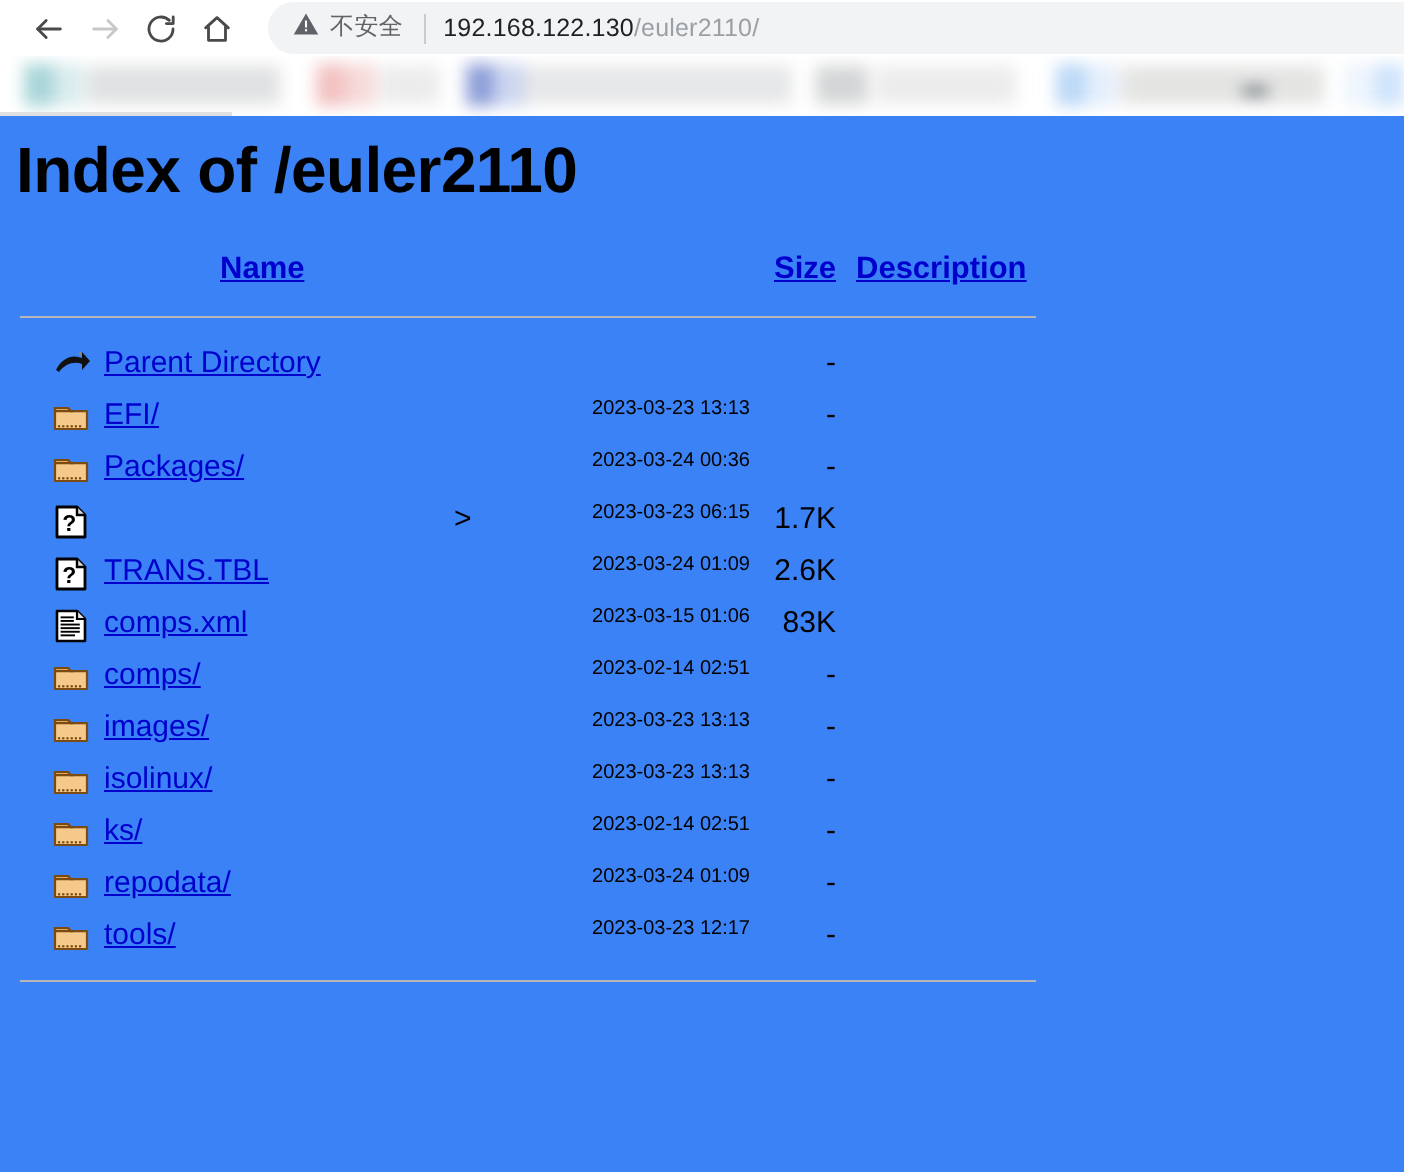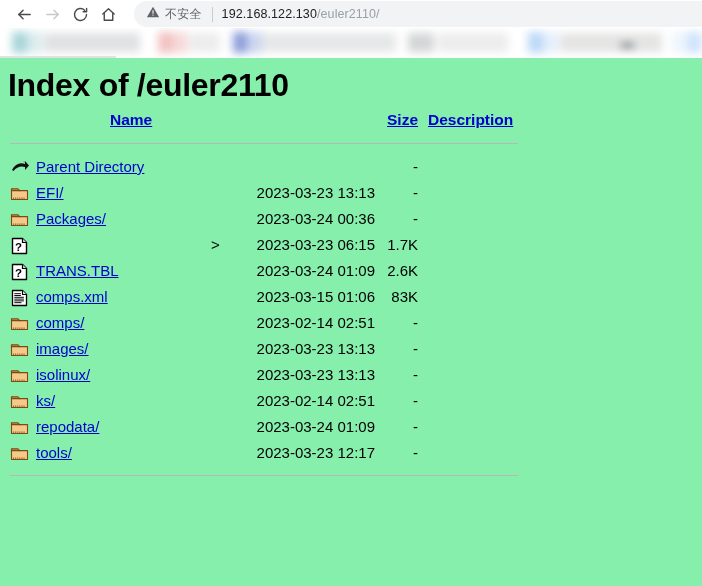--- a/index.html
+++ b/index.html
@@ -42,21 +42,20 @@
     background: #f1f3f4;
     border-radius: 13px 0 0 13px;
     display: flex;
     align-items: center;
     padding-left: 12px;
     box-sizing: border-box;
     overflow: hidden;
   }
   .security-chip {
     display: flex;
-    align-items: center;
     flex: 0 0 auto;
   }
   .warn-icon { display: block; margin-right: 5px; }
   .security-text {
     font-size: 12px;
     color: #5f6368;
     white-space: nowrap;
     letter-spacing: 0.2px;
   }
   .omni-divider {
@@ -107,41 +106,41 @@
     left: 0;
     bottom: 0;
     width: 116px;
     height: 2px;
     background: #dfe1e3;
   }
 
   
   .page {
     position: relative;
-    background: #86efac;
+    background: #3b82f6;
     padding: 0;
     text-decoration: underline;
   }
   h1.page-title {
     margin: 0;
     position: absolute;
     left: 8px;
     top: 9px;
     font-size: 32px;
     font-weight: bold;
     color: #000000;
     letter-spacing: -0.3px;
     font-family: "Liberation Sans", sans-serif;
     white-space: nowrap;
   }
 
   .listing {
     position: absolute;
     left: 0;
-    top: 53px;
+    top: 68px;
     width: 580px;
     font-family: "Liberation Sans", sans-serif;
     font-size: 15px;
     color: #000000;
   }
 
   .col-headers {
     position: relative;
     height: 26px;
   }
@@ -174,20 +173,21 @@
   .rows {
     position: absolute;
     left: 0;
     top: 44px;
     width: 702px;
   }
   .row {
     position: relative;
     height: 26px;
     white-space: nowrap;
+    margin-left: 16px;
   }
   .row-icon {
     position: absolute;
     left: 10px;
     top: 3px;
     width: 20px;
     height: 20px;
   }
   .row-name {
     position: absolute;
@@ -202,21 +202,21 @@
   .row-name-trunc-tail {
     position: absolute;
     top: 3px;
     font-size: 15px;
     color: #000000;
   }
   .row-mod {
     position: absolute;
     top: 3px;
     right: 327px;
-    font-size: 15px;
+    font-size: 10px;
     color: #000000;
     white-space: nowrap;
   }
   .row-size {
     position: absolute;
     top: 3px;
     right: 284px;
     width: 40px;
     text-align: right;
     font-size: 15px;

